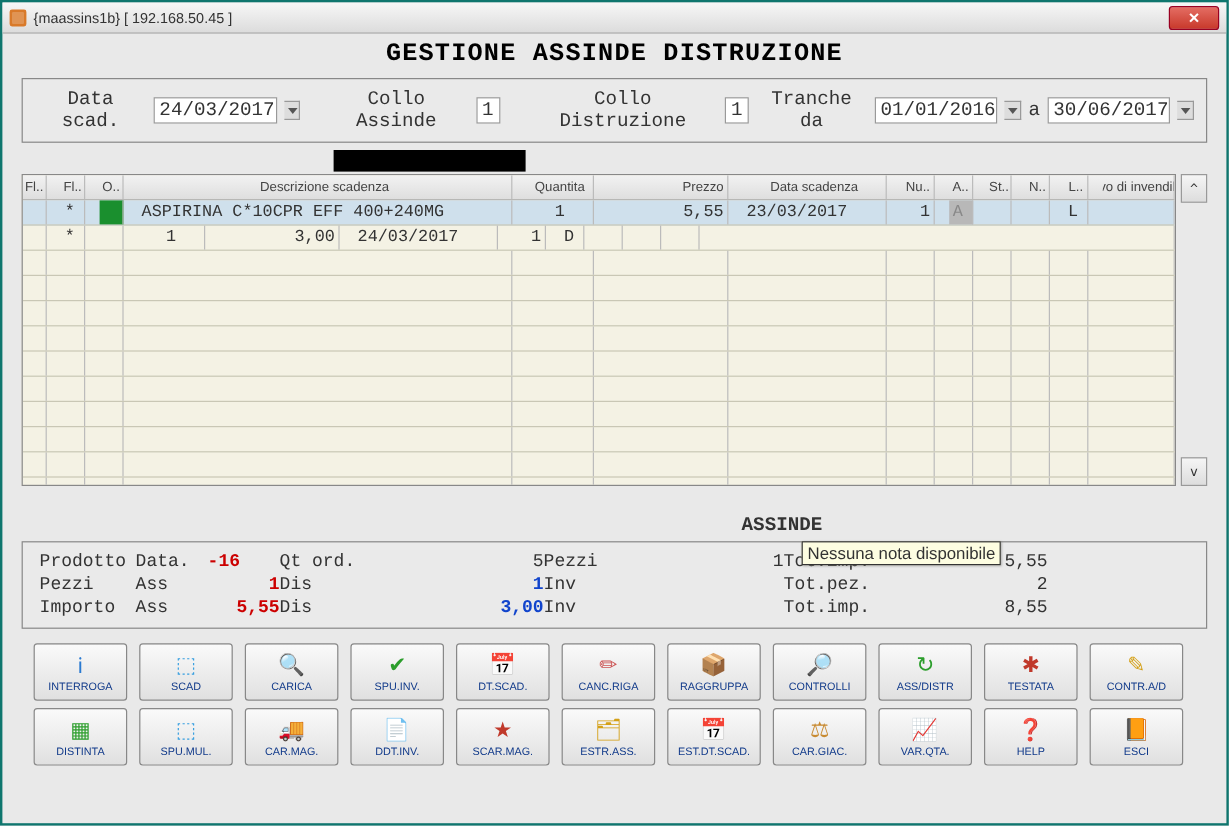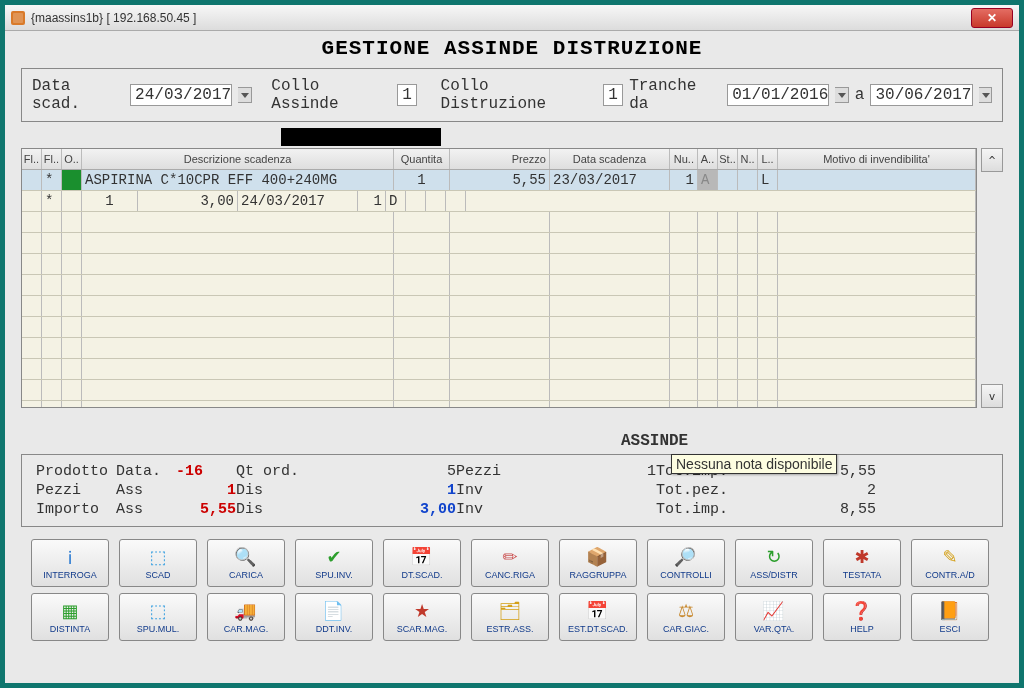--- a/index.html
+++ b/index.html
@@ -7,21 +7,21 @@
     margin: 0;
     font-family: "Courier New", monospace;
     background: #f0f0f0;
     font-size: 13px;
     color: #333;
   }
   .window {
     width: 1024px;
     height: 688px;
     background: #e9e9e9;
-    border: 5px solid #0f766e;
+    border: 2px solid #0f766e;
     position: relative;
     overflow: hidden;
   }
   .titlebar {
     height: 26px;
     background: linear-gradient(#f7f7f7, #dcdcdc);
     border-bottom: 1px solid #aaa;
     display: flex;
     align-items: center;
     justify-content: space-between;
@@ -53,21 +53,21 @@
   }
   .params {
     border: 1px solid #888;
     padding: 8px 10px;
     display: flex;
     align-items: center;
     gap: 6px;
     font-size: 16px;
     background: #eaeaea;
   }
-  .params .lbl { color:#333; }
+  .params .lbl { color:#333;text-align:center; }
   .params .val {
     background: #fff;
     border: 1px solid #999;
     padding: 1px 4px;
     min-width: 20px;
     text-align: center;
     font-family: "Courier New", monospace;
   }
   .params .val-date { min-width: 96px; }
   .dd-arrow {
@@ -92,20 +92,21 @@
   .grid {
     border:1px solid #888;
     background:#f4f2e4;
     flex:1;
     height: 260px;
     overflow:hidden;
   }
   .grid-headers, .grid-row {
     display:flex;
     font-size:11px;
+    gap:12px;
   }
   .grid-headers {
     background:linear-gradient(#f2f2f2,#dedede);
     border-bottom:1px solid #aaa;
     font-family: Tahoma, sans-serif;
   }
   .gh, .gc {
     border-right:1px solid #bbb;
     padding: 2px 3px;
     overflow:hidden;

